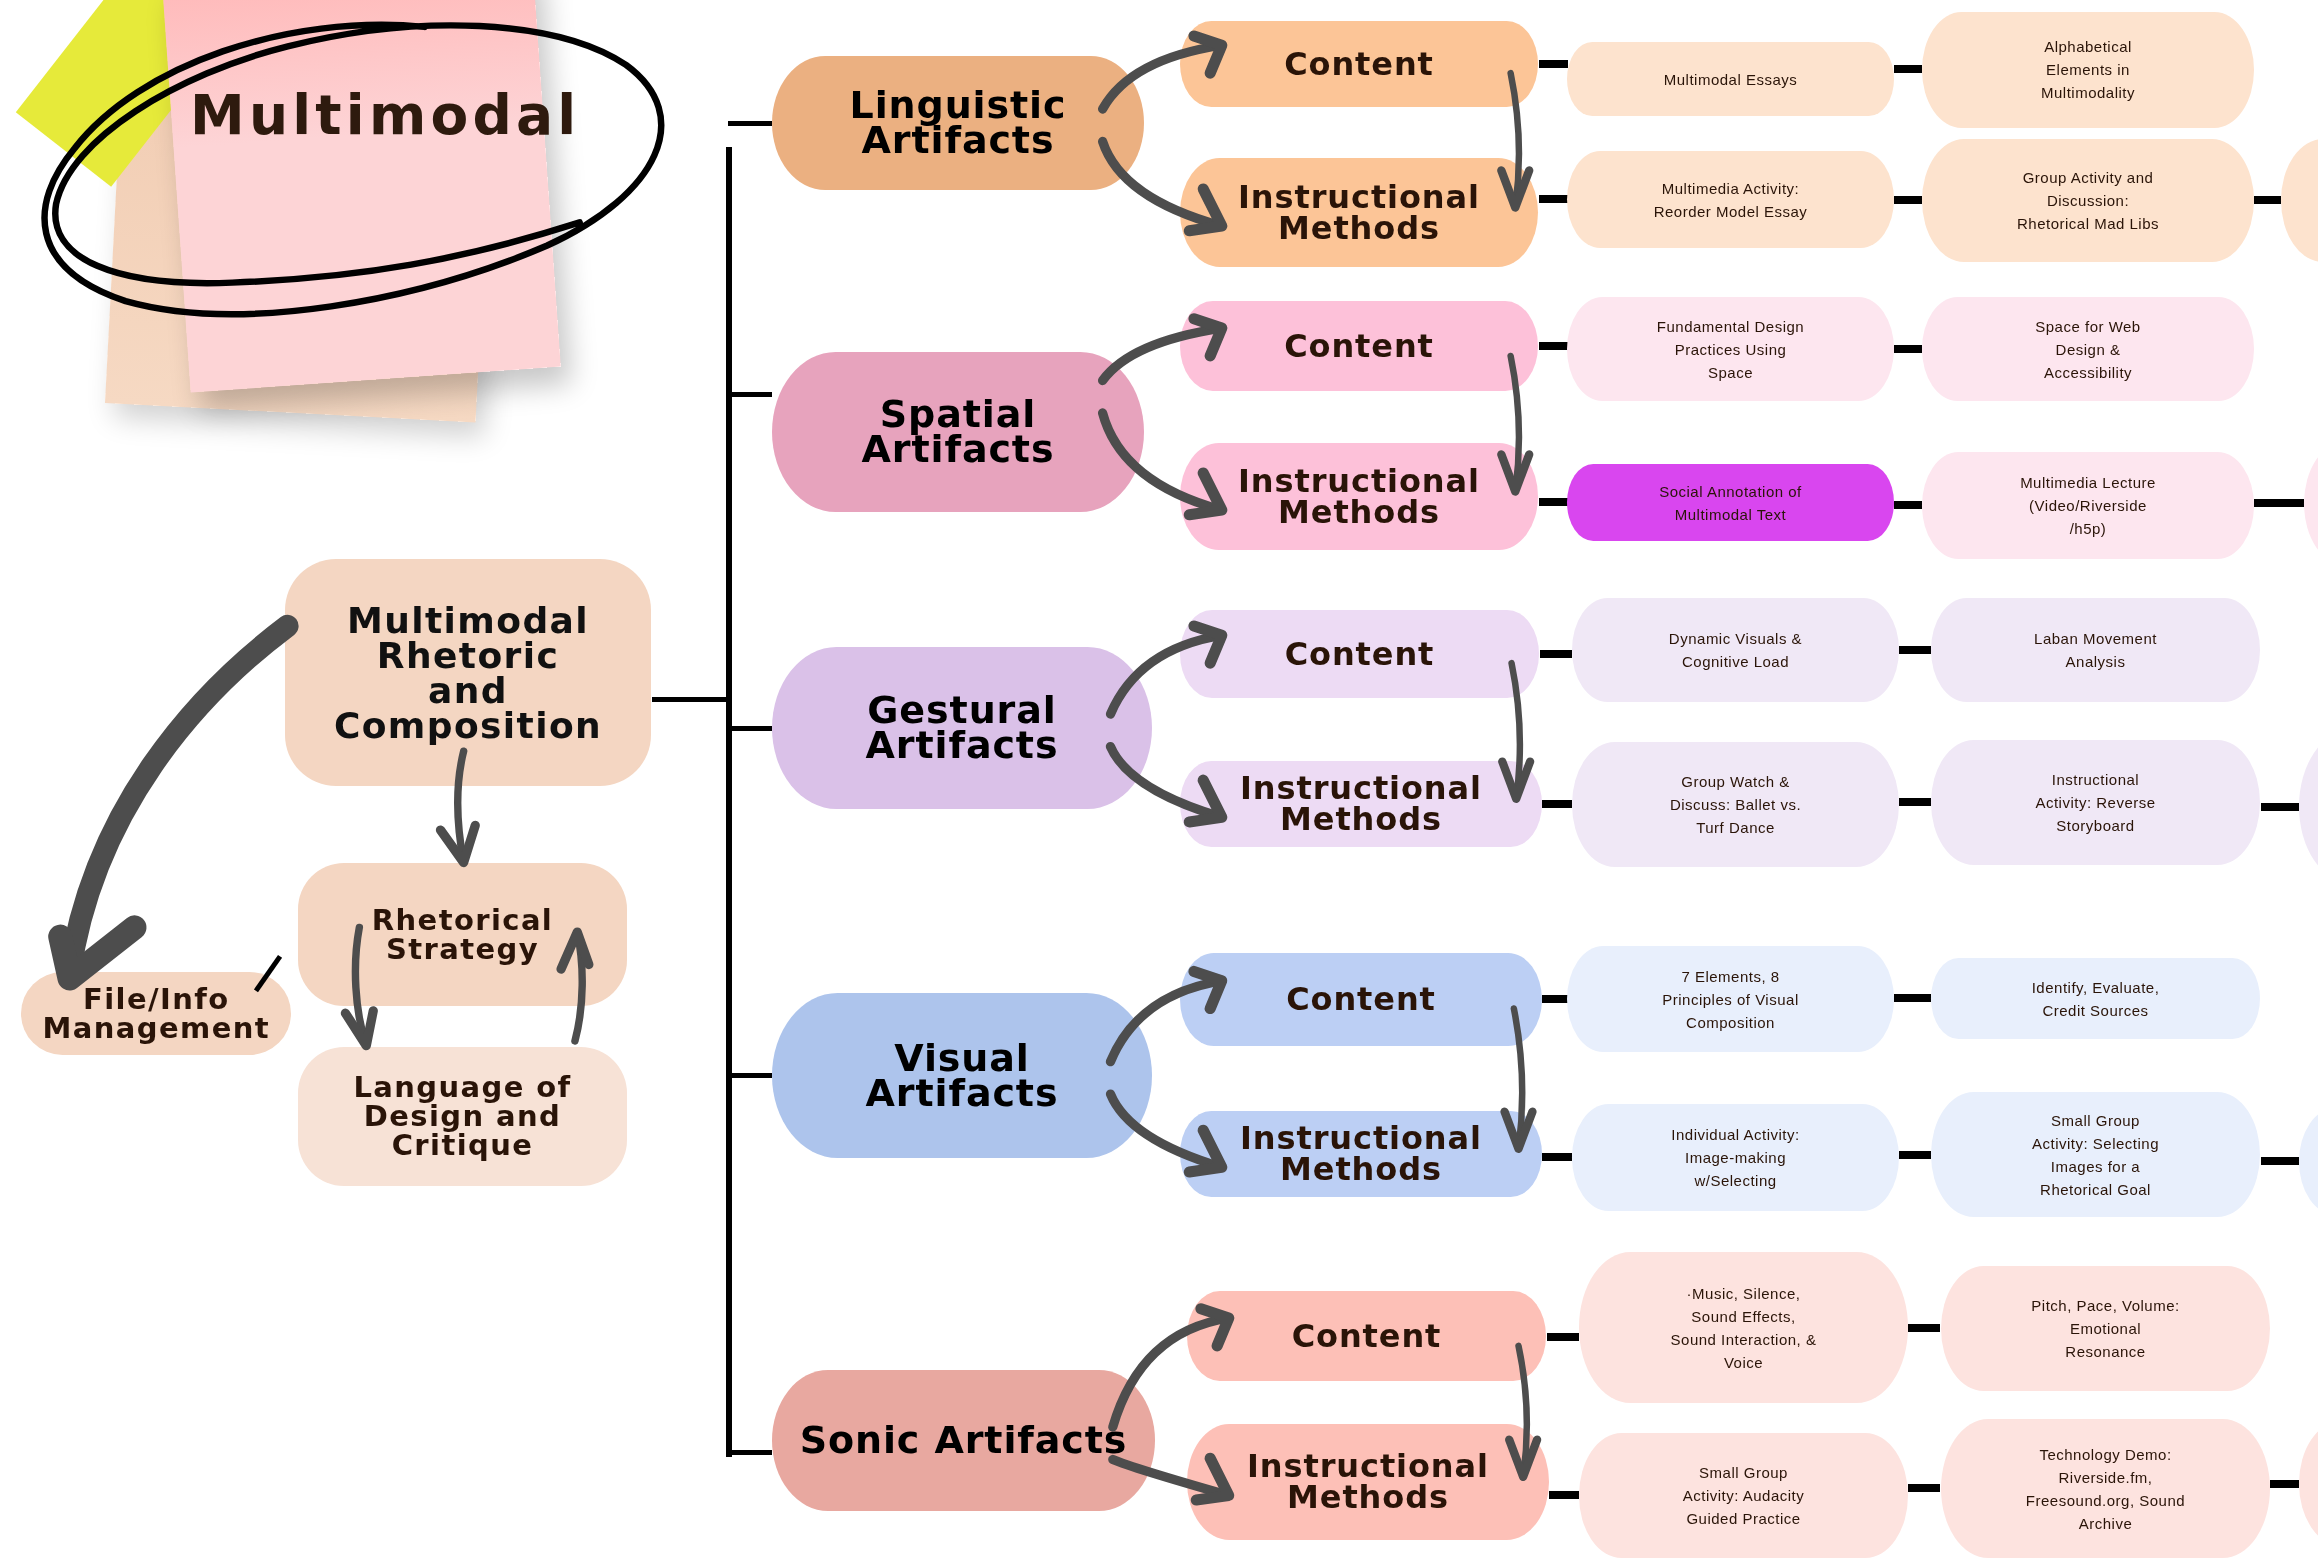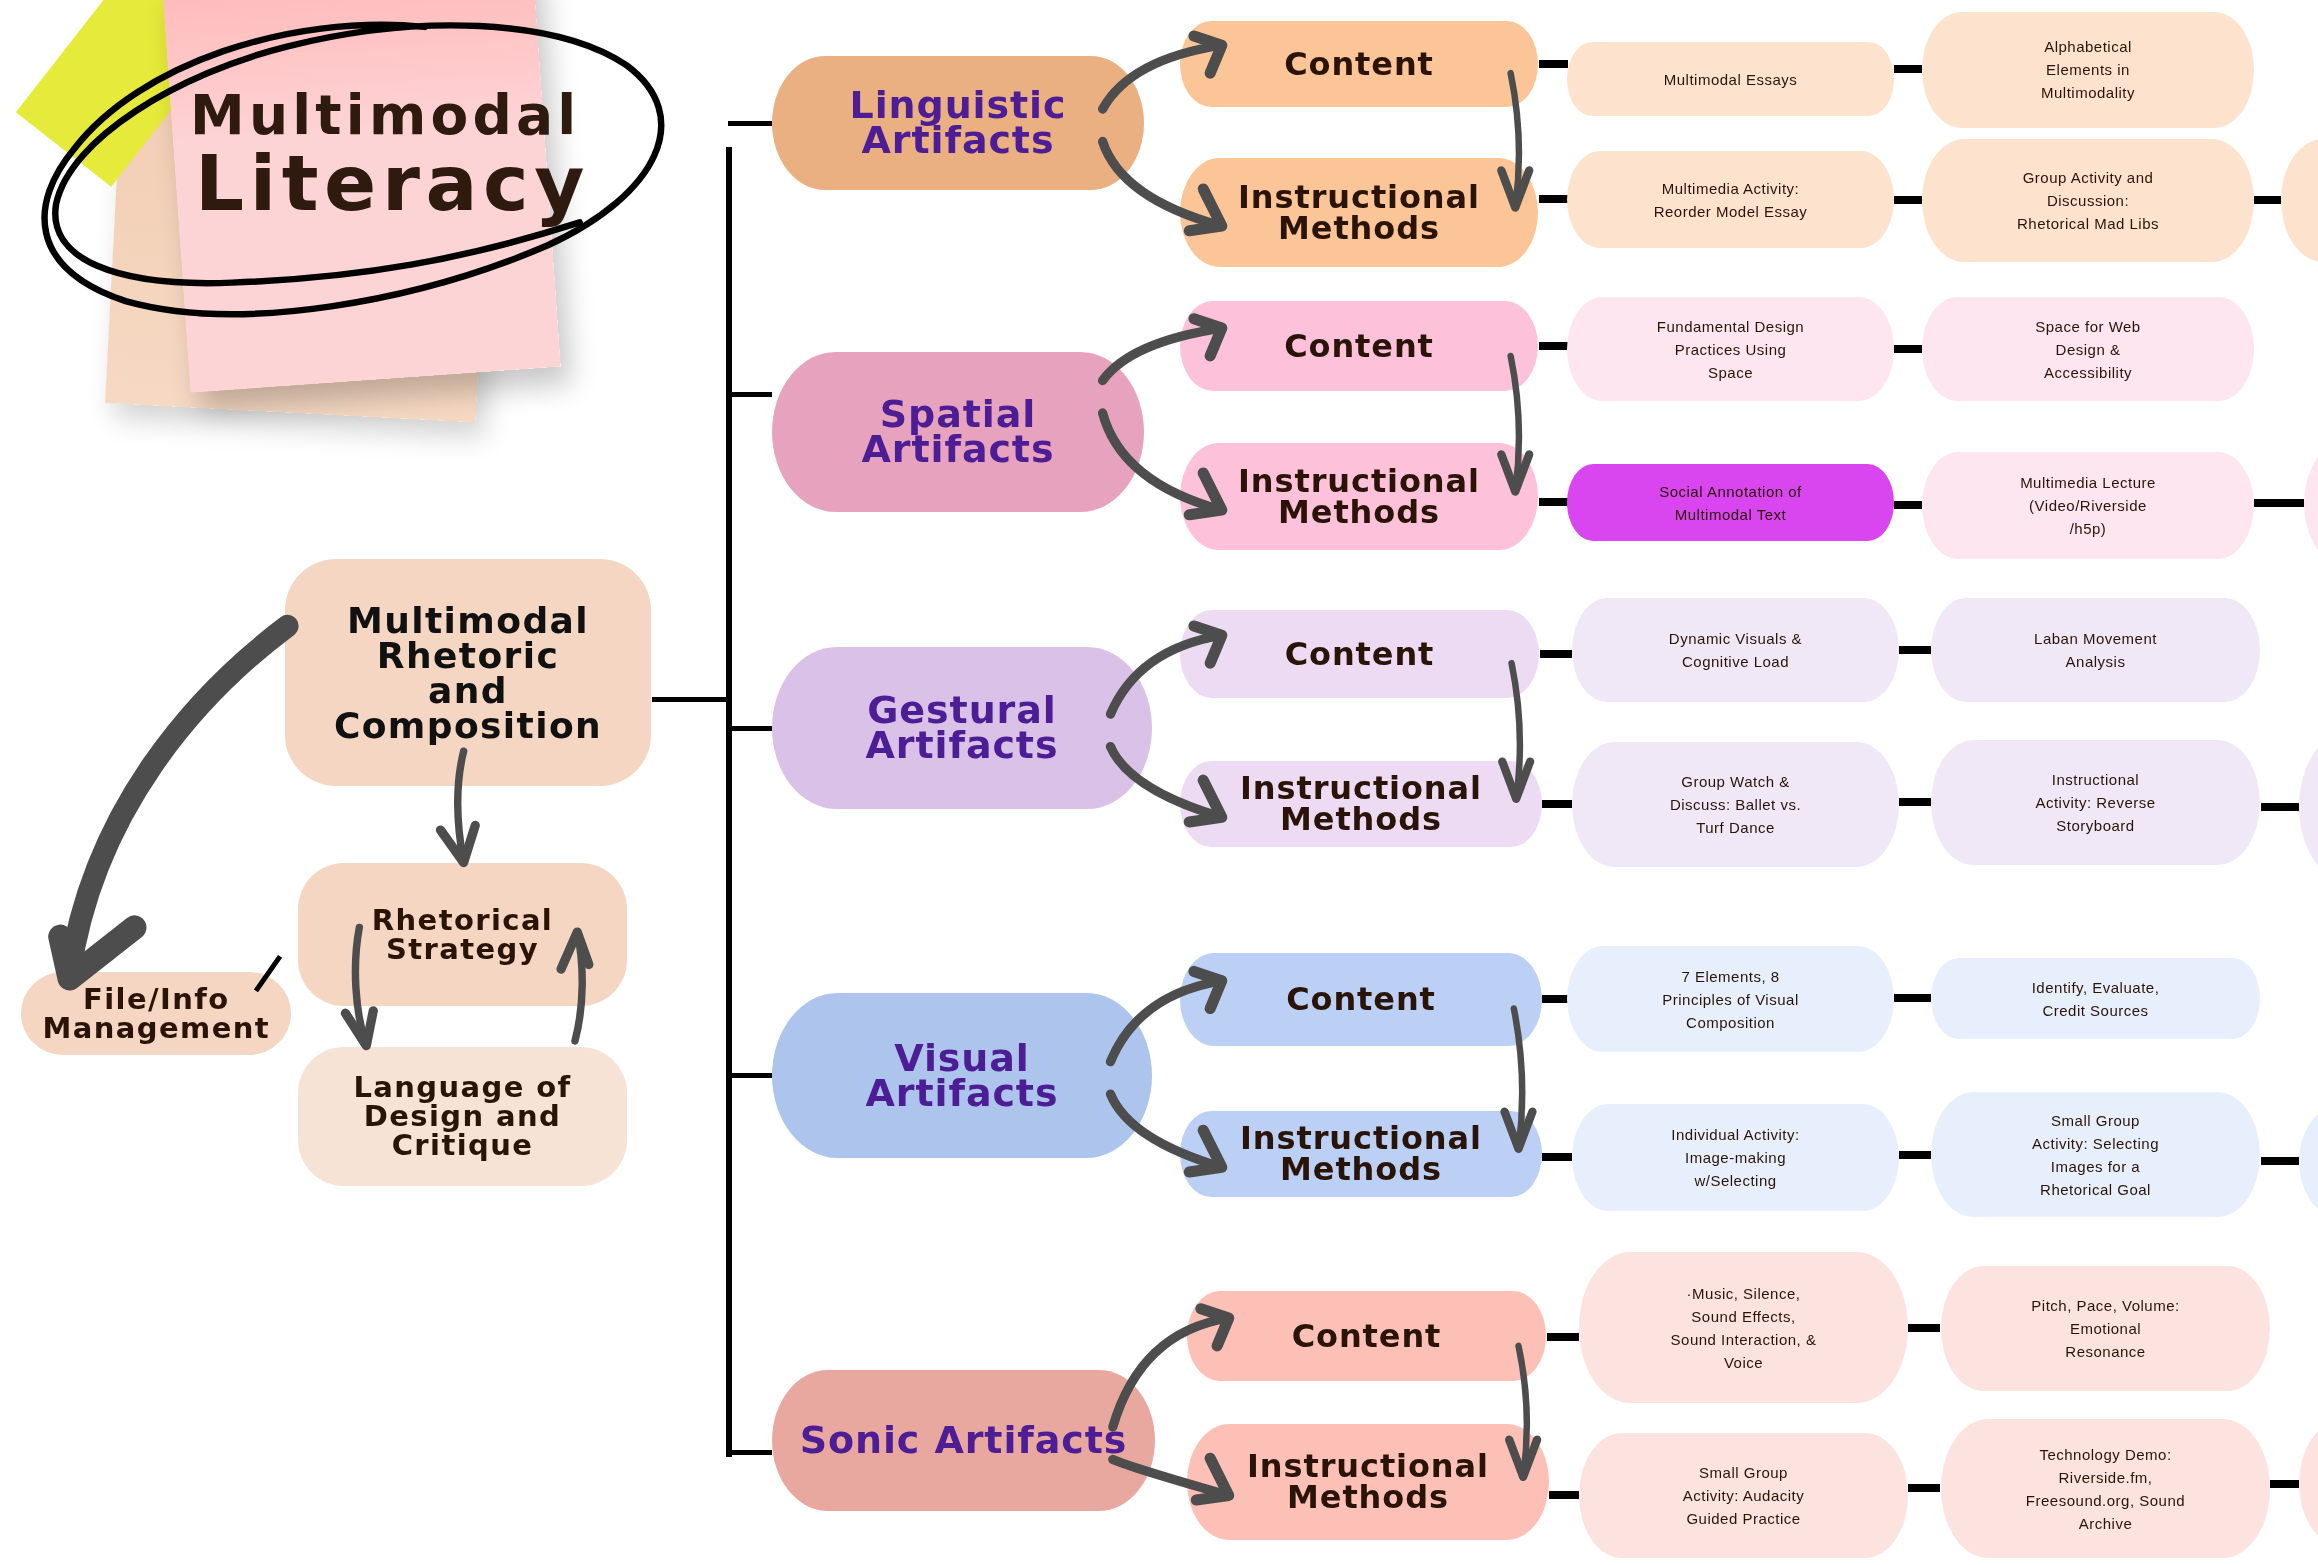--- a/index.html
+++ b/index.html
@@ -1,39 +1,38 @@
 <!DOCTYPE html>
 <html style="font-size:7.4px"><head>
 <meta charset="utf-8">
 <style>
   html, body { margin:0; padding:0; background:#ffffff; }
   body { width:2782px; height:1565px; position:relative; overflow:hidden; font-family:"DejaVu Sans", sans-serif; }
   .abs { position:absolute; }
   .node { position:absolute; display:flex; align-items:center; justify-content:center; text-align:center; box-sizing:border-box; color:#2a1408; }
   .node span { display:block; white-space:pre-line; }
-  .cat { border-radius:70px / 88px; font-weight:bold; font-size:38px; line-height:35px; letter-spacing:0.9px; color:#4c1d95; }
+  .cat { border-radius:70px / 88px; font-weight:bold; font-size:38px; line-height:35px; letter-spacing:0.9px; color:#000000; }
   .sub { border-radius:51px / 70px; font-weight:bold; font-size:32px; line-height:31px; letter-spacing:0.9px; }
   .det { border-radius:60px / 88px; font-size:15px; line-height:23px; letter-spacing:0.5px; padding:0 14px; font-family:"Liberation Sans Narrow","Liberation Sans", sans-serif; }
   .main { border-radius:51px; font-weight:bold; font-size:36px; line-height:35px; letter-spacing:1.4px; color:#111; }
   .left { border-radius:46px; font-weight:bold; font-size:29px; line-height:29px; letter-spacing:1.4px; }
   .line { position:absolute; background:#000; }
   svg.overlay { position:absolute; left:0; top:0; }
 </style>
 </head>
 <body>
 
 <div class="abs" style="left:0;top:0;width:696px;height:417px;">
   <div class="abs" style="left:116px;top:-18.5px;width:371px;height:431px;background:linear-gradient(180deg,#f0c9ae,#f6d9c3);transform:rotate(3deg);box-shadow:9.3px 14px 28px rgba(0,0,0,0.18);"></div>
   <div class="abs" style="left:83px;top:-83px;width:121px;height:260px;background:#e6ea3a;transform:rotate(38deg);"></div>
   <div class="abs" style="left:176px;top:-28px;width:371px;height:408px;background:linear-gradient(180deg,#ffb9b9,#fdd4d6 40%,#fdd4d6);transform:rotate(-4deg);box-shadow:9.3px 18.5px 28px rgba(0,0,0,0.22);"></div>
   <svg class="abs" style="left:0;top:0;" width="696" height="417" viewBox="0 0 1500 900">
     <path d="M915 58 C 620 30, 300 140, 160 320 C 60 440, 60 580, 270 650 C 520 720, 900 650, 1180 530 C 1420 420, 1500 250, 1350 140 C 1200 40, 900 30, 620 100 C 380 160, 150 300, 120 440 C 100 560, 250 620, 500 610 C 780 600, 1000 560, 1250 480" fill="none" stroke="#000" stroke-width="14" stroke-linecap="round"></path>
   </svg>
   <div class="abs" style="left:190px;top:83px;font-weight:bold;font-size:55px;letter-spacing:4.2px;color:#2e1a0e;">Multimodal</div>
-  <div class="abs" style="left:195px;top:139px;font-weight:bold;font-size:77px;letter-spacing:5.6px;color:#2e1a0e;">Literacy</div>
 </div>
 
 <div class="node main" style="left:285px;top:559px;width:366px;height:227px;background:#f4d6c2;">
   <span>Multimodal
 Rhetoric
 and
 Composition</span>
 </div>
 
 <div class="node left" style="left:298px;top:863px;width:329px;height:143px;background:#f4d6c2;">

